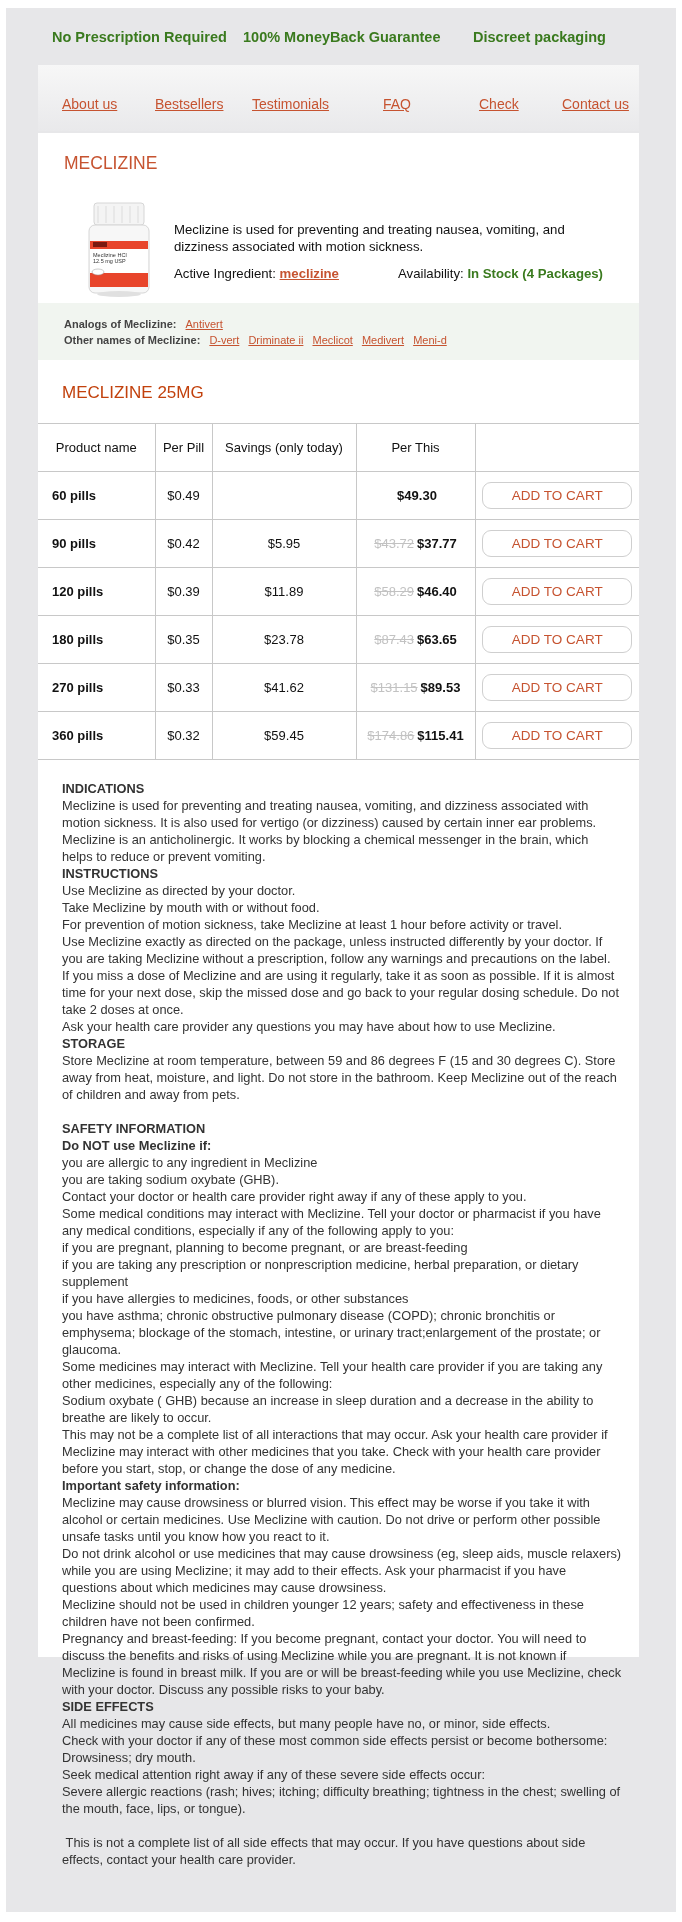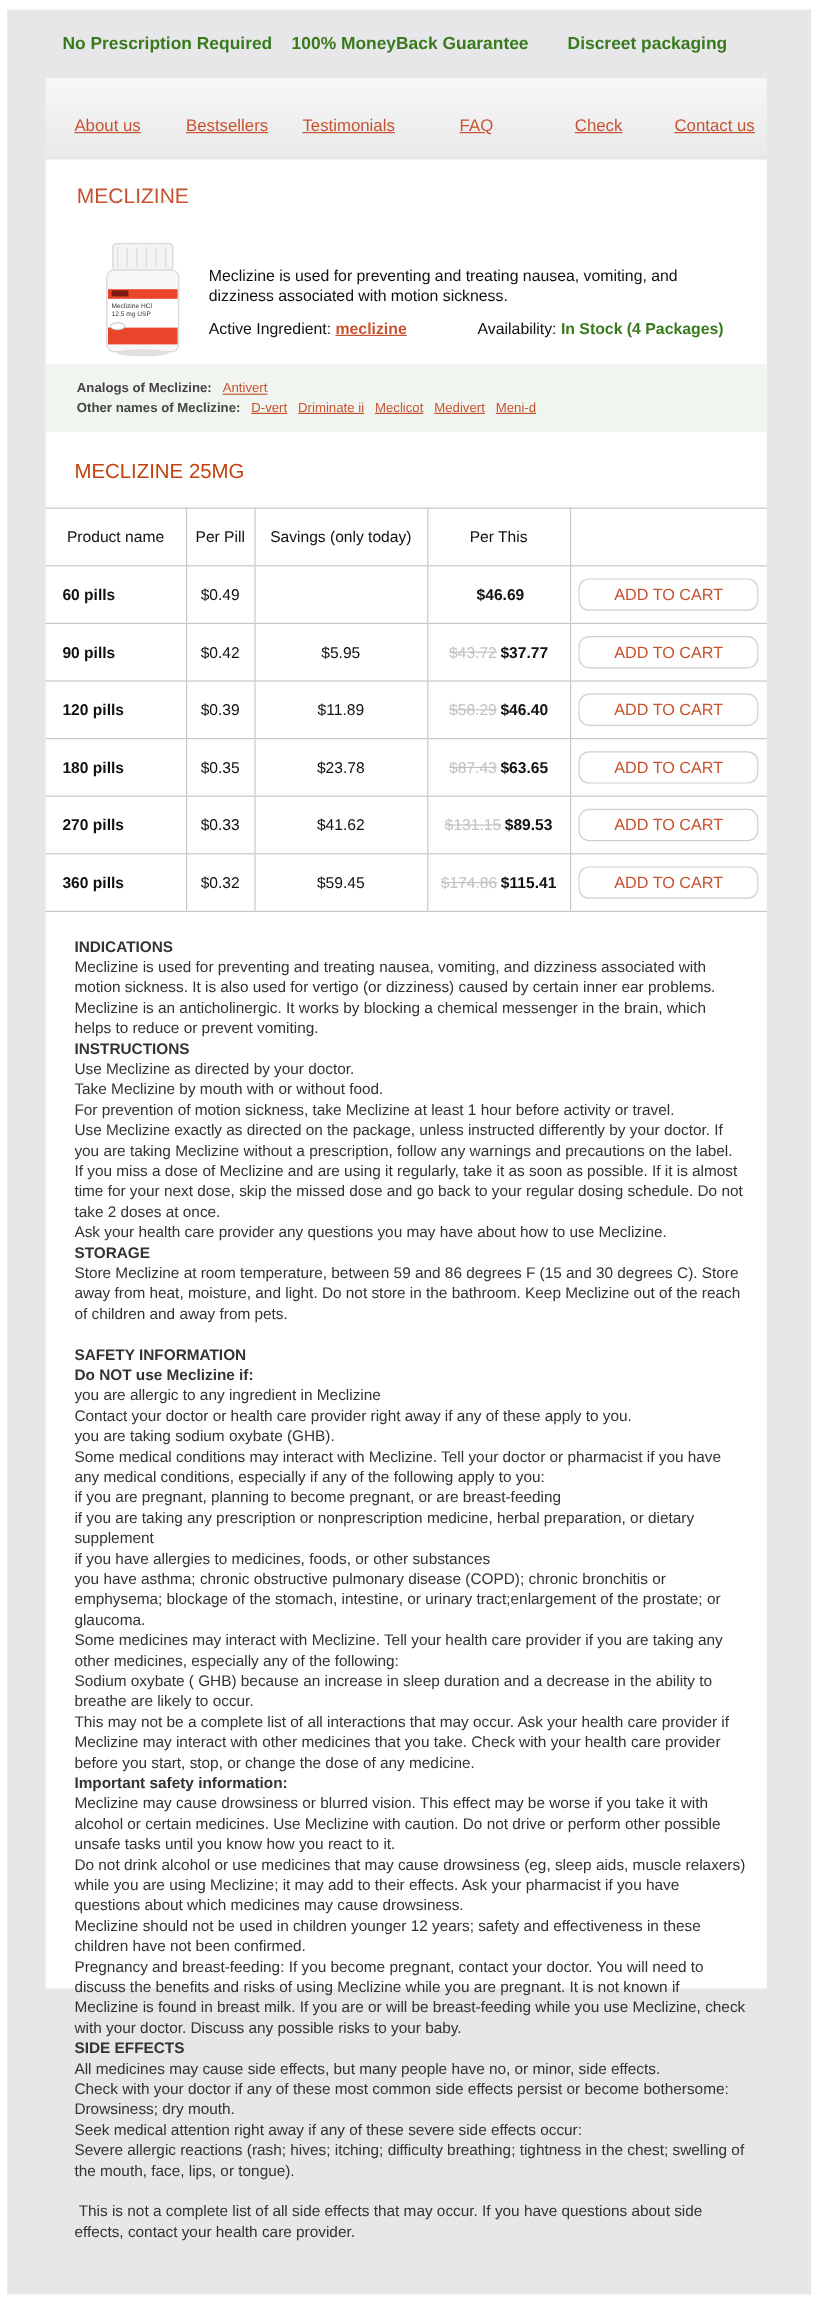--- a/index.html
+++ b/index.html
@@ -118,21 +118,21 @@
         <th>Product name</th>
         <th>Per Pill</th>
         <th>Savings (only today)</th>
         <th>Per This</th>
         <th></th>
       </tr>
       <tr>
         <td class="pname">60 pills</td>
         <td>$0.49</td>
         <td></td>
-        <td><span class="old"></span><span class="new">$46.69</span></td>
+        <td><span class="old"></span><span class="new">$49.30</span></td>
         <td><span class="cart-btn">ADD TO CART</span></td>
       </tr>
       <tr>
         <td class="pname">90 pills</td>
         <td>$0.42</td>
         <td>$5.95</td>
         <td><span class="old">$43.72</span><span class="new">$37.77</span></td>
         <td><span class="cart-btn">ADD TO CART</span></td>
       </tr>
       <tr>
@@ -175,22 +175,22 @@
       <p>For prevention of motion sickness, take Meclizine at least 1 hour before activity or travel.</p>
       <p>Use Meclizine exactly as directed on the package, unless instructed differently by your doctor. If you are taking Meclizine without a prescription, follow any warnings and precautions on the label.</p>
       <p>If you miss a dose of Meclizine and are using it regularly, take it as soon as possible. If it is almost time for your next dose, skip the missed dose and go back to your regular dosing schedule. Do not take 2 doses at once.</p>
       <p>Ask your health care provider any questions you may have about how to use Meclizine.</p>
       <h4>STORAGE</h4>
       <p>Store Meclizine at room temperature, between 59 and 86 degrees F (15 and 30 degrees C). Store away from heat, moisture, and light. Do not store in the bathroom. Keep Meclizine out of the reach of children and away from pets.</p>
       <div class="gap"></div>
       <h4>SAFETY INFORMATION</h4>
       <h4>Do NOT use Meclizine if:</h4>
       <p>you are allergic to any ingredient in Meclizine</p>
+      <p>you are taking sodium oxybate (GHB).</p>
       <p>Contact your doctor or health care provider right away if any of these apply to you.</p>
-      <p>you are taking sodium oxybate (GHB).</p>
       <p>Some medical conditions may interact with Meclizine. Tell your doctor or pharmacist if you have any medical conditions, especially if any of the following apply to you:</p>
       <p>if you are pregnant, planning to become pregnant, or are breast-feeding</p>
       <p>if you are taking any prescription or nonprescription medicine, herbal preparation, or dietary supplement</p>
       <p>if you have allergies to medicines, foods, or other substances</p>
       <p>you have asthma; chronic obstructive pulmonary disease (COPD); chronic bronchitis or emphysema; blockage of the stomach, intestine, or urinary tract;enlargement of the prostate; or glaucoma.</p>
       <p>Some medicines may interact with Meclizine. Tell your health care provider if you are taking any other medicines, especially any of the following:</p>
       <p>Sodium oxybate ( GHB) because an increase in sleep duration and a decrease in the ability to breathe are likely to occur.</p>
       <p>This may not be a complete list of all interactions that may occur. Ask your health care provider if Meclizine may interact with other medicines that you take. Check with your health care provider before you start, stop, or change the dose of any medicine.</p>
       <h4>Important safety information:</h4>
       <p>Meclizine may cause drowsiness or blurred vision. This effect may be worse if you take it with alcohol or certain medicines. Use Meclizine with caution. Do not drive or perform other possible unsafe tasks until you know how you react to it.</p>

